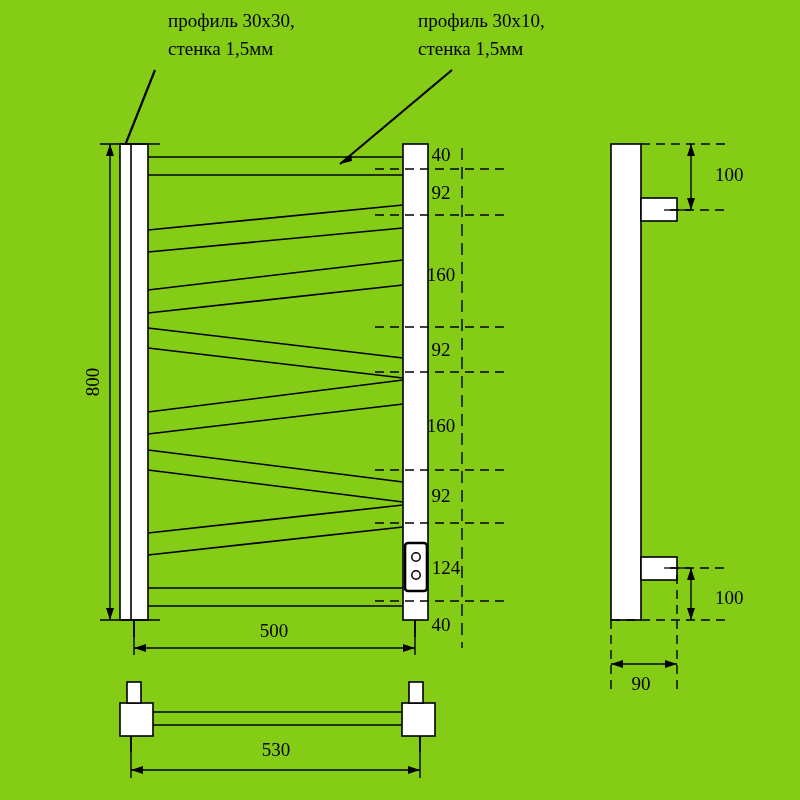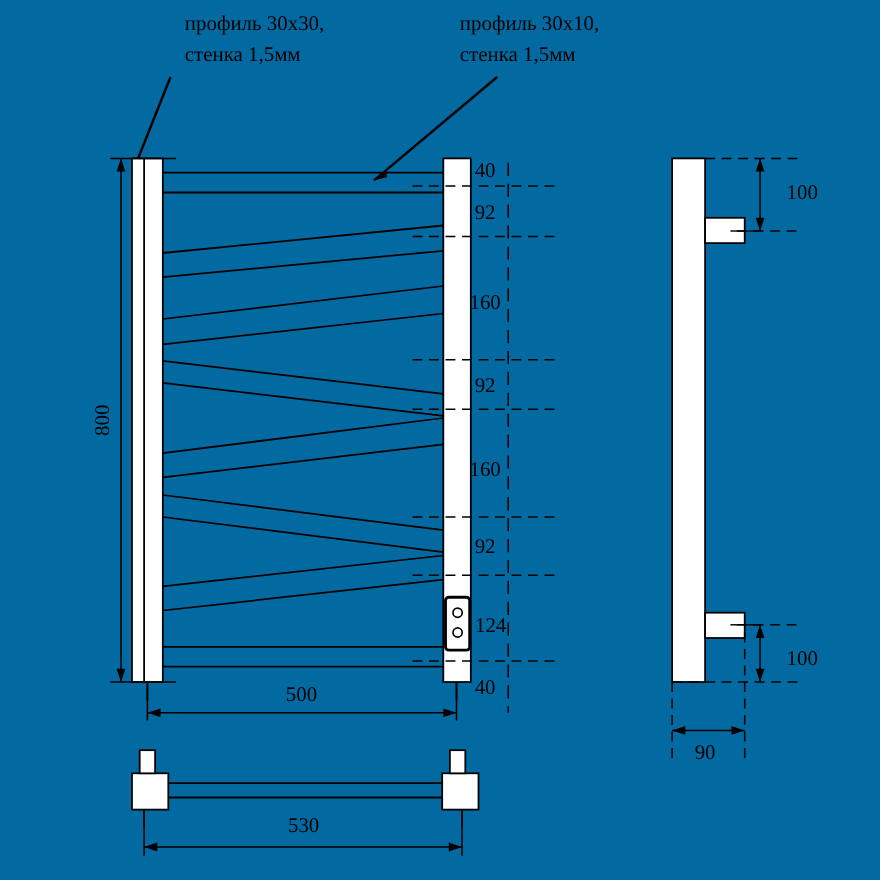--- a/index.html
+++ b/index.html
@@ -7,21 +7,21 @@
     padding: 0;
     background: #ffffff;
   }
   body {
     font-family: "Liberation Serif", "DejaVu Serif", serif;
   }
   #drawing-root {
     position: relative;
     width: 800px;
     height: 800px;
-    background: #0369a1;
+    background: #84cc16;
     overflow: hidden;
   }
   svg.drawing-canvas {
     position: absolute;
     top: 0;
     left: 0;
     width: 800px;
     height: 800px;
   }
   .txt {

